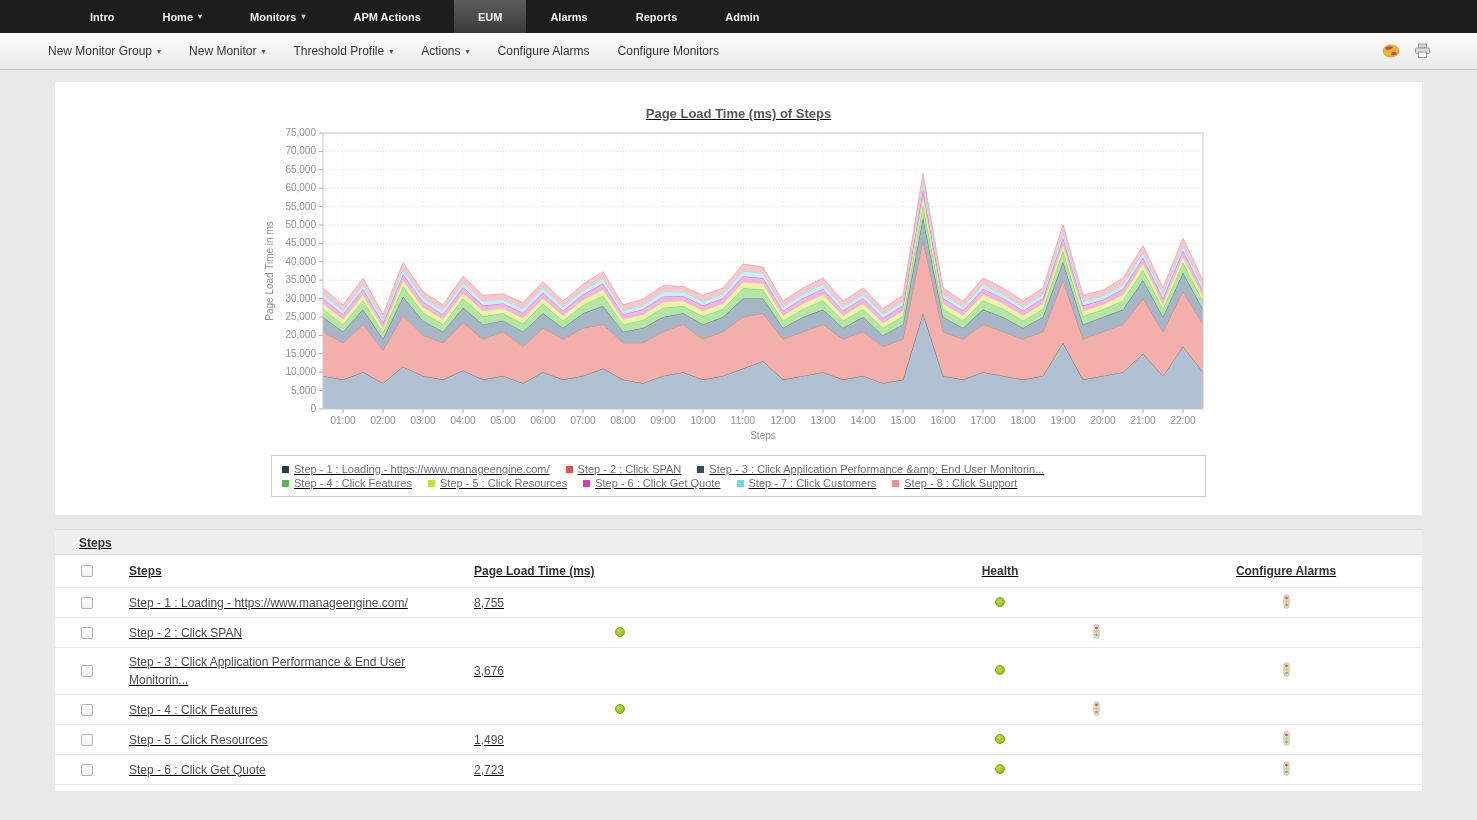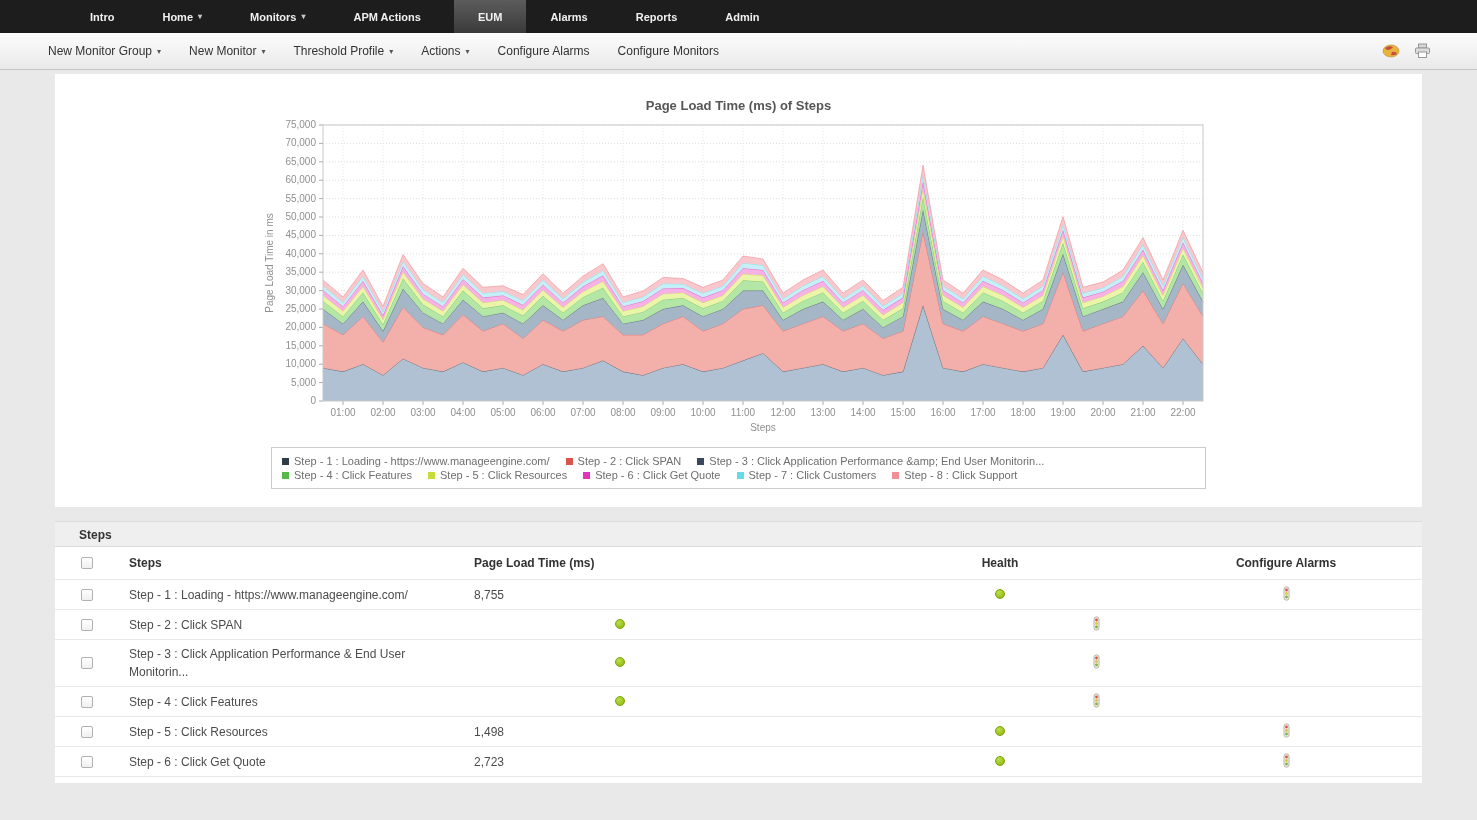--- a/index.html
+++ b/index.html
@@ -14,21 +14,21 @@
   .nav-item.active { background:linear-gradient(#5c5c5c,#3a3a3a);margin-left:9px; }
 
   
   .toolbar { height:37px; background:linear-gradient(#fdfdfd,#e9e9e9); border-bottom:1px solid #c5c5c5;
     display:flex; align-items:center; padding:0 20px 0 34px;gap:15px; }
   .tool-item { font-size:12px; color:#333; padding:0 14px; cursor:pointer; display:flex; align-items:center; white-space:nowrap; }
   .tool-item .caret { font-size:8px; color:#555; margin-left:5px; }
   .toolbar-icons { margin-left:auto; display:flex; gap:14px; align-items:center; padding-right:26px; }
   .toolbar-icons span { cursor:pointer; display:inline-flex; }
 
-  .page { margin:4px 55px; }
+  .page { margin:12px 55px;text-decoration:underline; }
 
   .chart-panel { background:#fff; padding:14px 0 18px; }
   .chart-title { text-align:center; font-size:13px; font-weight:bold; color:#565656; margin:10px 0 4px; }
   .chart-wrap { display:flex; justify-content:center; }
   svg text { font-family:"Liberation Sans", sans-serif; }
 
   .legend { width:935px; margin:8px auto 0; border:1px solid #cccccc; padding:5px 10px; background:#fff; }
   .legend-row { display:flex; flex-wrap:wrap; align-items:center; margin:2px 0; }
   .legend-item { display:flex; align-items:center; margin-right:16px; font-size:11px; color:#6e6e6e; white-space:nowrap; }
   .legend-marker { width:7px; height:7px; margin-right:5px; display:inline-block; flex:none; }
@@ -354,20 +354,21 @@
                   <circle cx="5.5" cy="7.5" r="1.4" fill="#e3c23c"></circle>
                   <circle cx="5.5" cy="11" r="1.4" fill="#79b83c"></circle>
                 </svg>
               </span></span>
           </div>
           <div class="trow">
             <span class="c1">
               <span class="checkbox"></span>
             </span>
             <span class="c2">Step - 3 : Click Application Performance &amp; End User Monitorin...</span>
+            <span class="c3">3,676</span>
             <span class="c4"><span class="health-dot"></span></span>
             <span class="c5"><span class="alarm-icon">
                 <svg width="11" height="15" viewBox="0 0 11 15">
                   <rect x="3" y="0.8" width="5" height="13.4" rx="2.5" fill="#f0efe6" stroke="#b9b4a5"></rect>
                   <circle cx="5.5" cy="4" r="1.4" fill="#d9534f"></circle>
                   <circle cx="5.5" cy="7.5" r="1.4" fill="#e3c23c"></circle>
                   <circle cx="5.5" cy="11" r="1.4" fill="#79b83c"></circle>
                 </svg>
               </span></span>
           </div>

